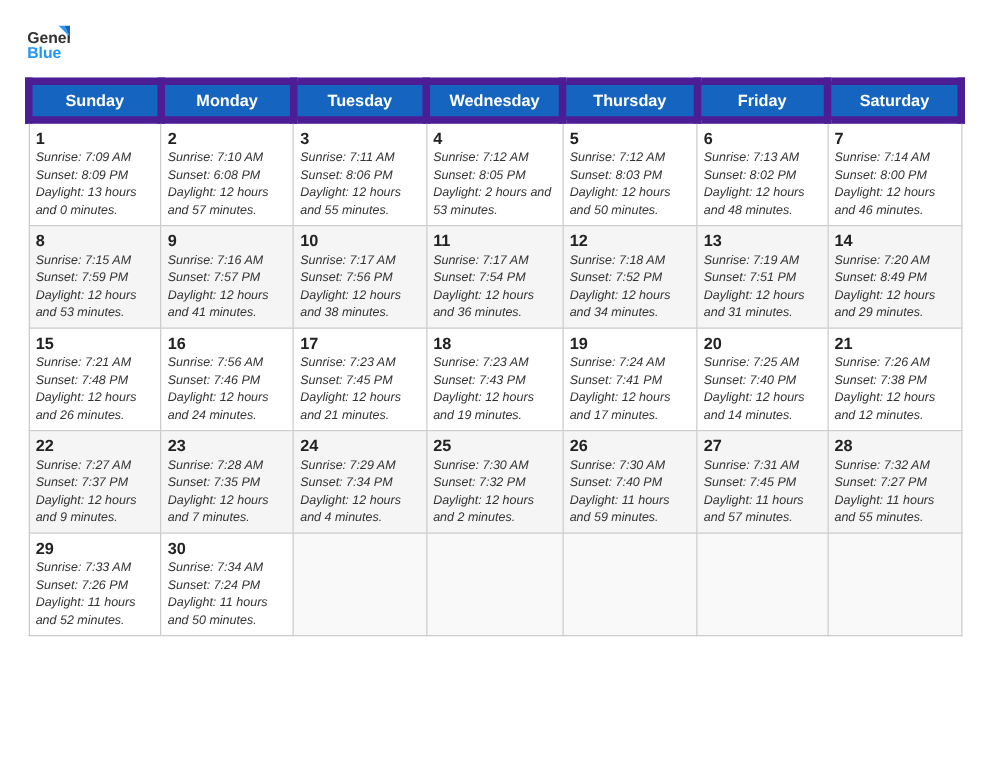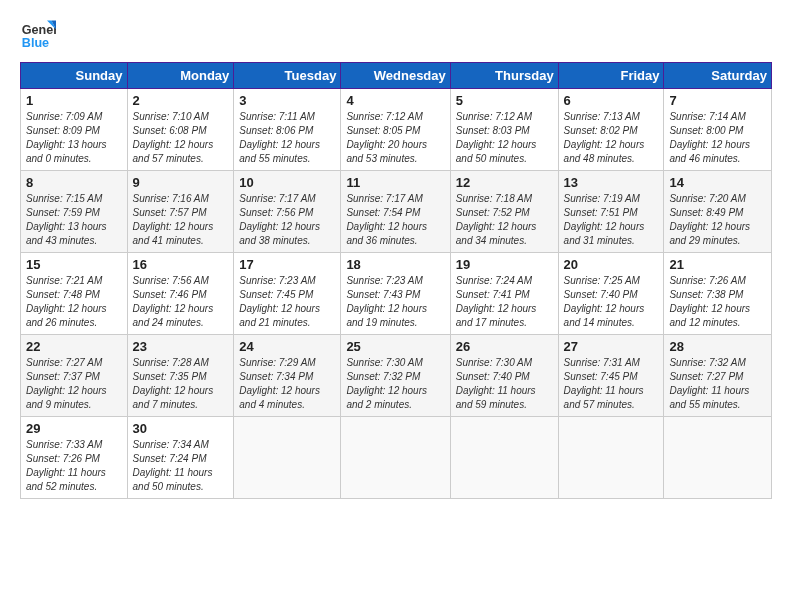--- a/index.html
+++ b/index.html
@@ -46,24 +46,24 @@
     }
     .calendar {
       width: 100%;
       border-collapse: collapse;
       font-size: 10.5px;
     }
     .calendar th {
       background: #1565C0;
       color: #fff;
       padding: 5px 4px;
-      text-align: right;
+      text-align: center;
       font-size: 13px;
       font-weight: bold;
-      border: 1px solid #4c1d95;
+      border: 6px solid #4c1d95;
     }
     .calendar td {
       vertical-align: top;
       border: 1px solid #ccc;
       padding: 4px 5px;
       width: 113px;
       height: 80px;
       background: #fff;
     }
     .calendar tr:nth-child(even) td {
@@ -145,21 +145,21 @@
               <div>Sunrise: 7:11 AM</div>
               <div>Sunset: 8:06 PM</div>
               <div>Daylight: 12 hours and 55 minutes.</div>
             </div>
           </td>
           <td>
             <span class="day-num">4</span>
             <div class="day-info">
               <div>Sunrise: 7:12 AM</div>
               <div>Sunset: 8:05 PM</div>
-              <div>Daylight: 20 hours and 53 minutes.</div>
+              <div>Daylight: 2 hours and 53 minutes.</div>
             </div>
           </td>
           <td>
             <span class="day-num">5</span>
             <div class="day-info">
               <div>Sunrise: 7:12 AM</div>
               <div>Sunset: 8:03 PM</div>
               <div>Daylight: 12 hours and 50 minutes.</div>
             </div>
           </td>
@@ -179,21 +179,21 @@
               <div>Daylight: 12 hours and 46 minutes.</div>
             </div>
           </td>
         </tr>
         <tr>
           <td>
             <span class="day-num">8</span>
             <div class="day-info">
               <div>Sunrise: 7:15 AM</div>
               <div>Sunset: 7:59 PM</div>
-              <div>Daylight: 13 hours and 43 minutes.</div>
+              <div>Daylight: 12 hours and 53 minutes.</div>
             </div>
           </td>
           <td>
             <span class="day-num">9</span>
             <div class="day-info">
               <div>Sunrise: 7:16 AM</div>
               <div>Sunset: 7:57 PM</div>
               <div>Daylight: 12 hours and 41 minutes.</div>
             </div>
           </td>

